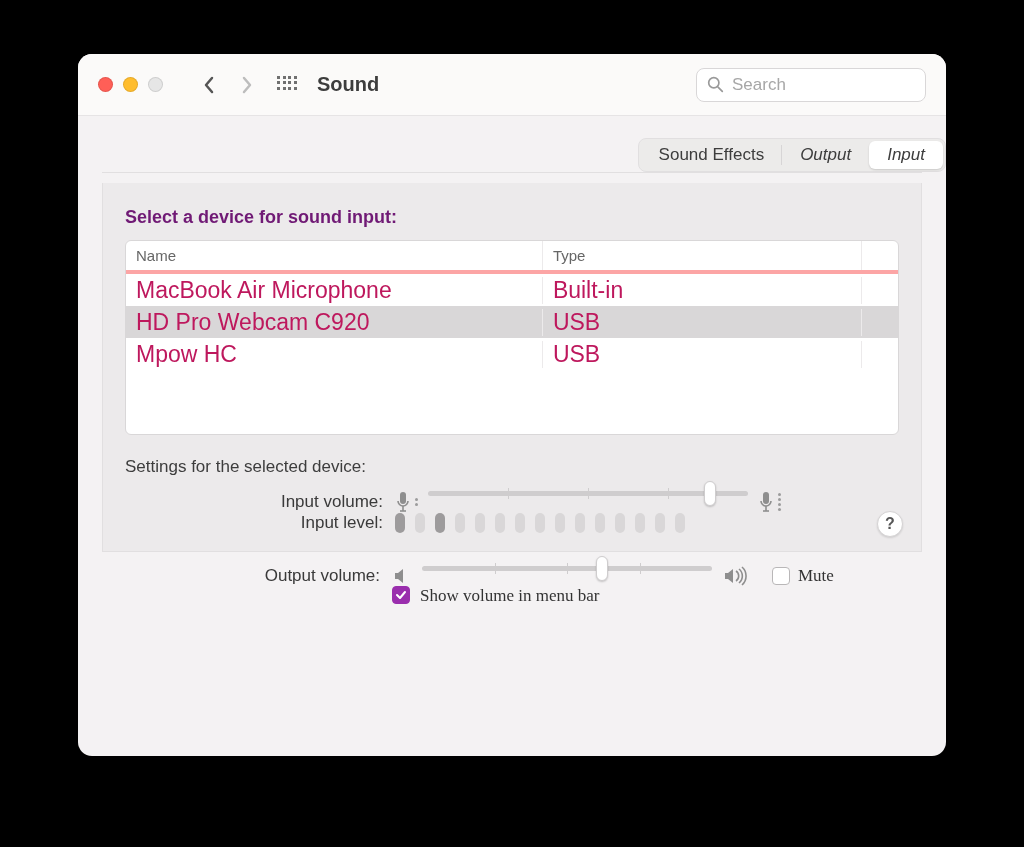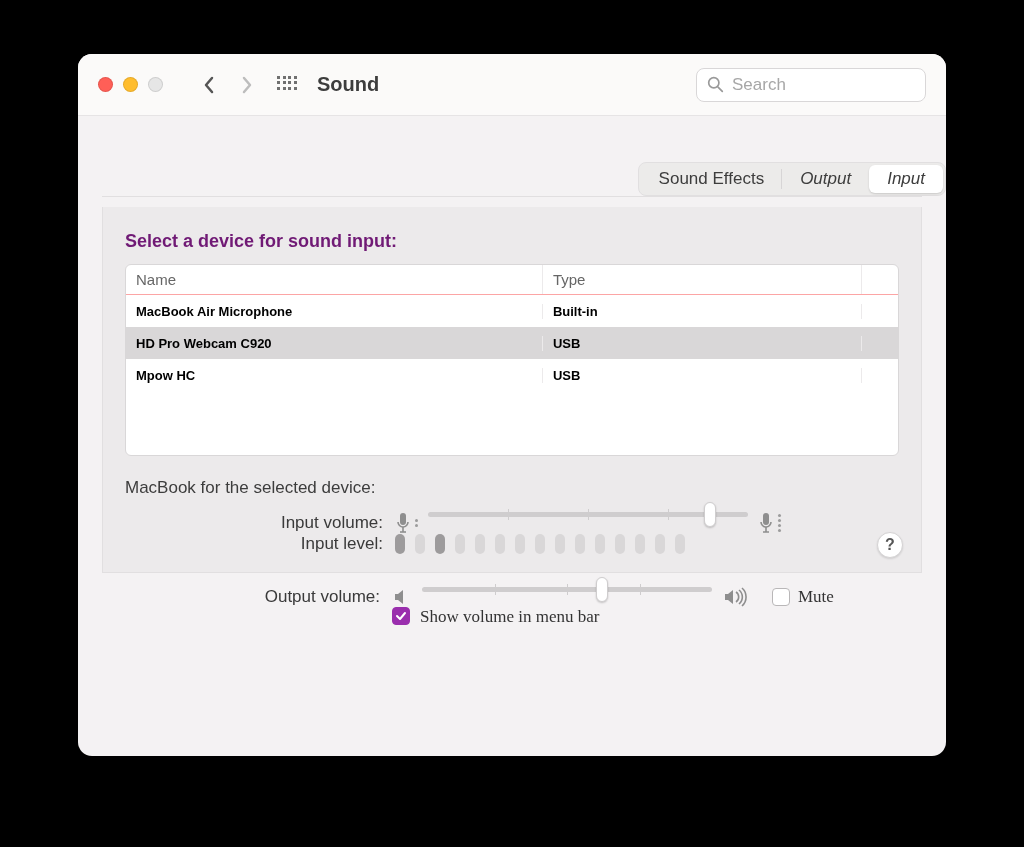--- a/index.html
+++ b/index.html
@@ -17,21 +17,20 @@
   }
   .window {
     width: 868px;
     height: 702px;
     background: #f4f2f3;
     border-radius: 14px;
     box-shadow: 0 30px 60px rgba(0,0,0,0.5), 0 0 0 1px rgba(0,0,0,0.05);
     overflow: hidden;
     display: flex;
     flex-direction: column;
-    gap: 24px;
   }
   .titlebar {
     height: 62px;
     background: #fbfaf9;
     border-bottom: 1px solid #e6e4e5;
     display: flex;
     align-items: center;
     padding: 0 20px;
     gap: 10px;
   }
@@ -81,27 +80,27 @@
   }
   .panel-wrap {
     margin: 0 24px;
     border-top: 1px solid #e1dfe0;
   }
   .section-title { font-size:18px; font-weight:600; color:#701a75; margin: 6px 0 12px 0; }
 
   .table {
     background:#fff; border:1px solid #d9d7d8; border-radius:6px; overflow:hidden;
   }
-  .thead { display:flex; border-bottom:1px solid #fca5a5; }
+  .thead { display:flex; border-bottom:4px solid #fca5a5; }
   .th { padding:6px 10px; font-size:15px; color:#666; }
   .col-name { flex: 0 0 54%; border-right:1px solid #eceaeb; }
   .col-type { flex: 1; border-right:1px solid #eceaeb; }
   .col-end { flex: 0 0 36px; }
   .trow { display:flex; height:32px; align-items:center; }
-  .td { padding: 0 10px; font-size:13px; color:#000000;font-weight:bold; }
+  .td { padding: 0 10px; font-size:23px; color:#be185d; }
   .trow.selected { background:#d9d7d8; }
   .table-body { min-height: 160px; }
 
   .settings-label { font-size:17px; color:#3d3d3d; margin: 22px 0 14px 0; }
 
   .formrow { display:flex; align-items:center; margin: 0 0; }
   .formrow .label { width: 270px; text-align:right; padding-right: 12px; font-size:17px; color:#3a3a3a; }
   .formrow .control { flex:1; display:flex; align-items:flex-start; gap:10px;font-family:Liberation Serif, serif; }
 
   .mic-icon { width:16px; fill:#8e8e8e; }
@@ -220,21 +219,21 @@
             <div class="td col-end"></div>
           </div>
           <div class="trow">
             <div class="td col-name">Mpow HC</div>
             <div class="td col-type">USB</div>
             <div class="td col-end"></div>
           </div>
         </div>
       </div>
 
-      <div class="settings-label">MacBook for the selected device:</div>
+      <div class="settings-label">Settings for the selected device:</div>
 
       <div class="formrow">
         <div class="label">Input volume:</div>
         <div class="control">
           <span class="mic-wrap">
             <svg class="mic-icon" width="14" height="22" viewBox="0 0 14 22">
                 <rect x="4" y="1" width="6" height="12" rx="3"></rect>
                 <path d="M2 10a5 5 0 0 0 10 0" fill="none" stroke="#8e8e8e" stroke-width="1.6"></path>
                 <line x1="7" y1="15" x2="7" y2="20" stroke="#8e8e8e" stroke-width="1.6"></line>
                 <line x1="4" y1="20" x2="10" y2="20" stroke="#8e8e8e" stroke-width="1.6"></line>

